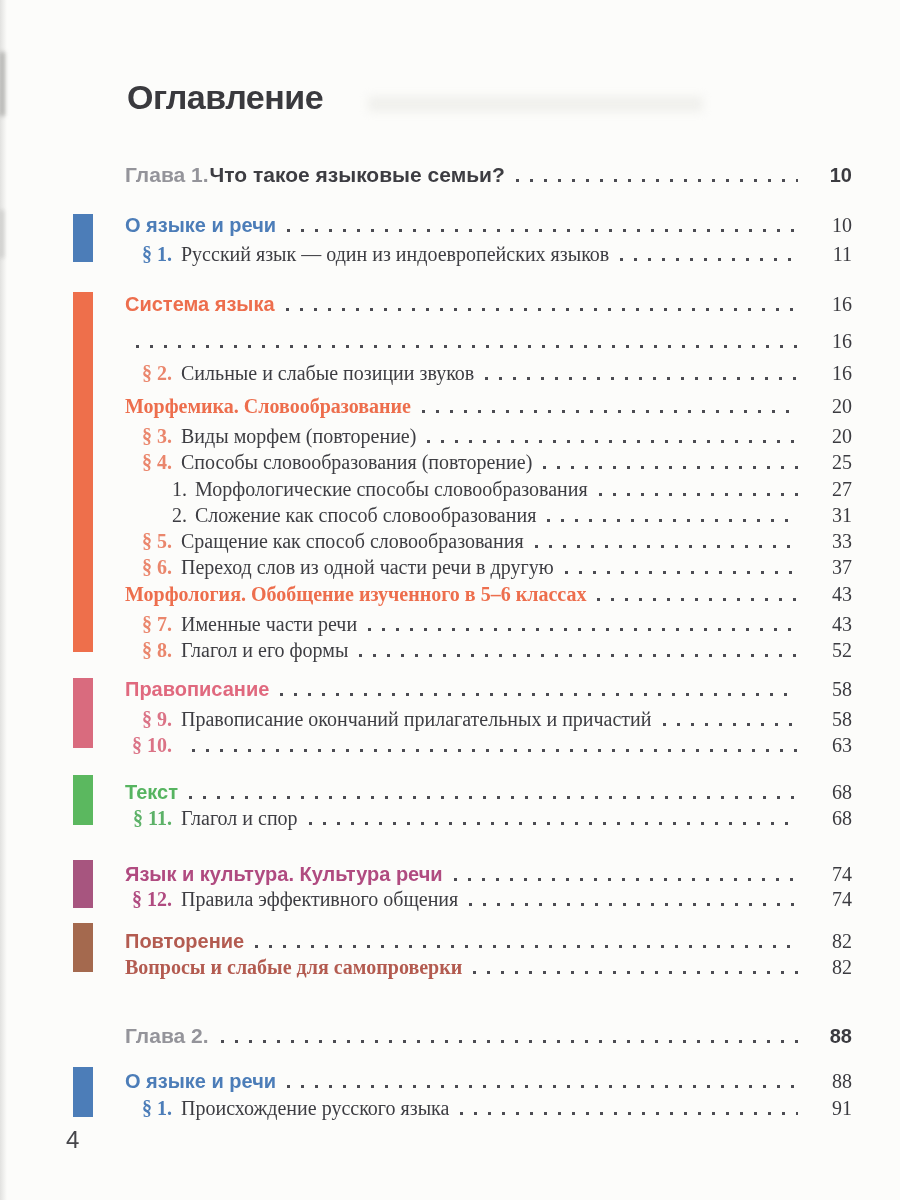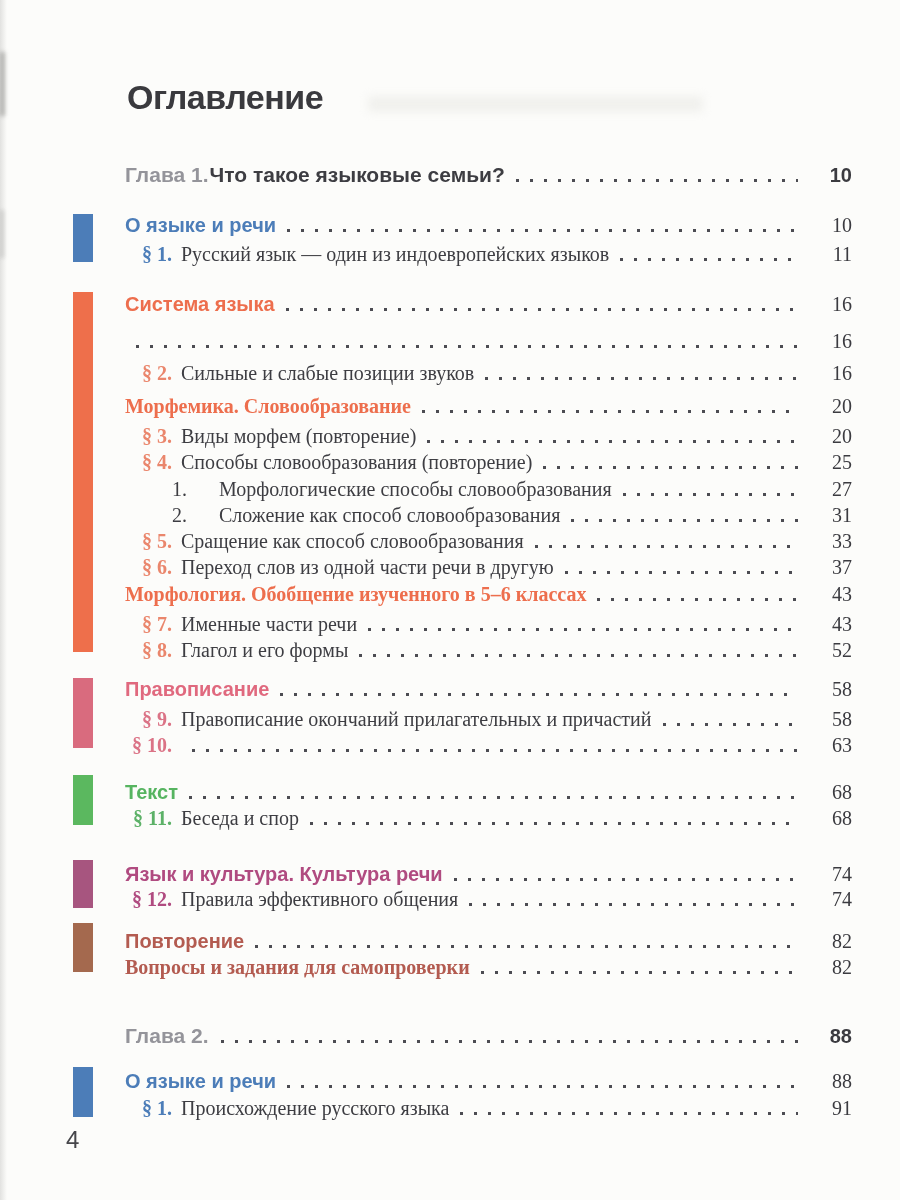--- a/index.html
+++ b/index.html
@@ -52,21 +52,21 @@
   .subhead .slabel{font-family:"Liberation Serif",serif;font-weight:700;font-size:20px;color:var(--c);flex:0 0 auto;}
 
   
   .para{font-size:20px;color:#3d3d42;}
   .para .num{flex:0 0 47px;text-align:right;margin-right:9px;font-weight:700;color:var(--cn);}
   .para .plabel{flex:0 0 auto;color:#3d3d42;}
 
   
   .subitem{font-size:20px;color:#3d3d42;}
   .subitem .subnum{flex:0 0 62px;text-align:right;margin-right:8px;color:#3d3d42;}
-  .subitem .plabel{flex:0 0 auto;margin-left:24px;}
+  .subitem .plabel{flex:0 0 auto;}
 
   .folio{position:absolute;left:66px;top:1126px;font-family:"Liberation Sans",sans-serif;
     font-size:24px;color:#46464a;}
 </style>
 </head>
 <body>
 
 <div class="page">
 
   <div class="scan-edge"></div>
@@ -210,21 +210,21 @@
   </div>
 
   <div class="row sec green" style="top:780px">
     <span class="slabel">Текст</span>
     <span class="leader"></span>
     <span class="page-num">68</span>
   </div>
 
   <div class="row para green" style="top:806px">
     <span class="num">§ 11.</span>
-    <span class="plabel">Беседа и спор</span>
+    <span class="plabel">Глагол и спор</span>
     <span class="leader"></span>
     <span class="page-num">68</span>
   </div>
 
   <div class="row sec plum" style="top:862px">
     <span class="slabel">Язык и культура. Культура речи</span>
     <span class="leader"></span>
     <span class="page-num">74</span>
   </div>
 
@@ -235,21 +235,21 @@
     <span class="page-num">74</span>
   </div>
 
   <div class="row sec brown" style="top:929px">
     <span class="slabel">Повторение</span>
     <span class="leader"></span>
     <span class="page-num">82</span>
   </div>
 
   <div class="row subhead brown" style="top:955px">
-    <span class="slabel">Вопросы и задания для самопроверки</span>
+    <span class="slabel">Вопросы и слабые для самопроверки</span>
     <span class="leader"></span>
     <span class="page-num">82</span>
   </div>
 
   <div class="row chapter" style="top:1023px">
     <span class="prefix">Глава 2.</span>
     <span class="leader"></span>
     <span class="page-num">88</span>
   </div>
 

